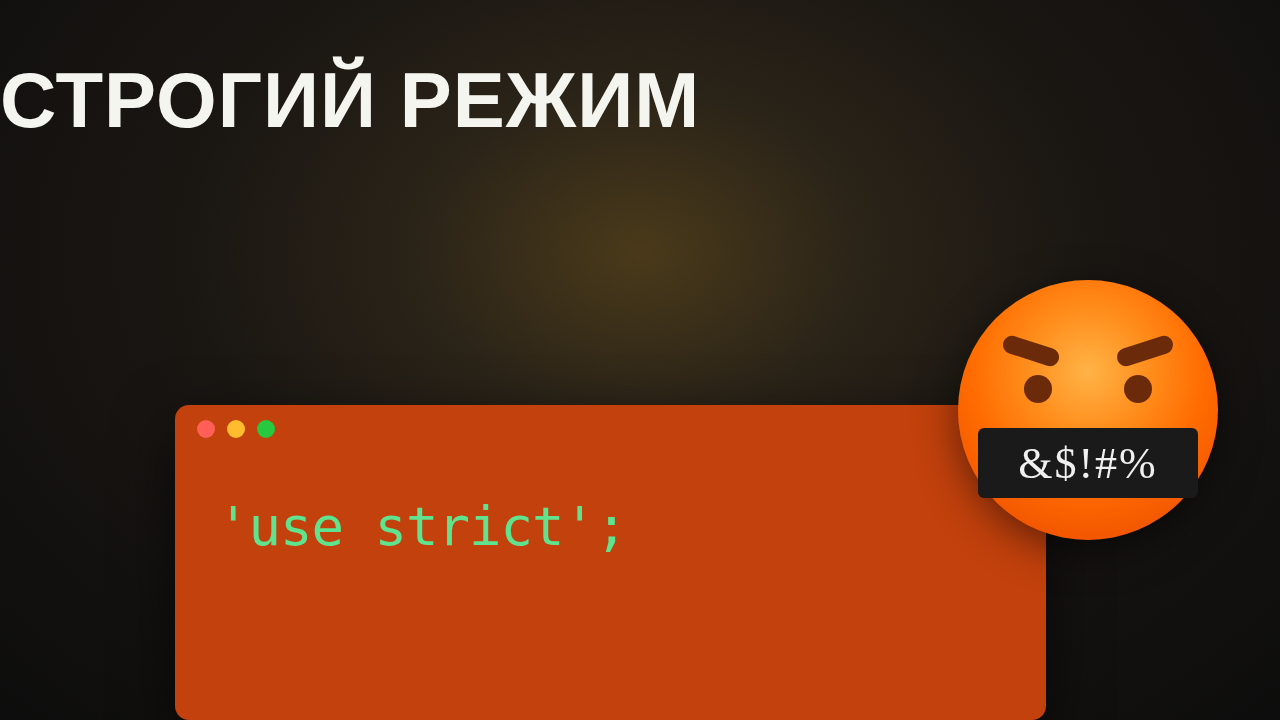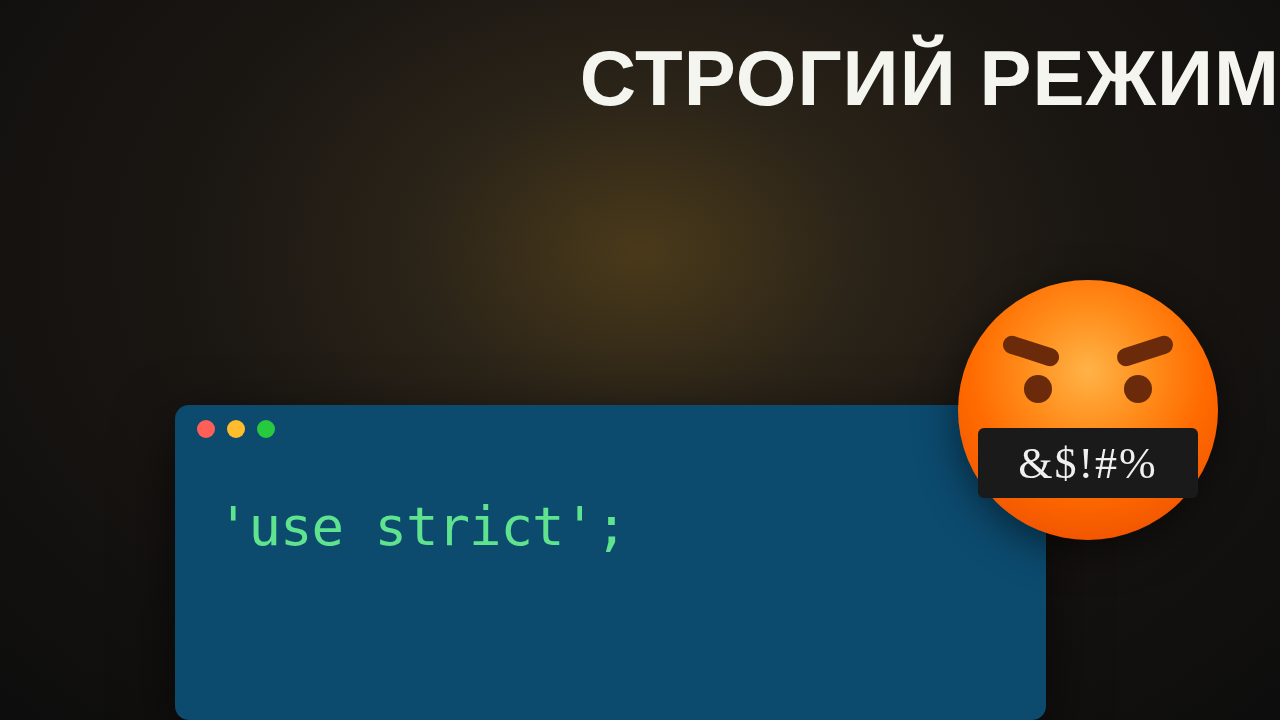--- a/index.html
+++ b/index.html
@@ -11,36 +11,36 @@
     body {
       width: 1280px;
       height: 720px;
       background: radial-gradient(ellipse at center 35%, #4a3a1a 0%, #2a2318 25%, #1a1612 50%, #0d0d0d 100%);
       font-family: -apple-system, BlinkMacSystemFont, "Segoe UI", Arial, sans-serif;
       overflow: hidden;
       position: relative;
     }
     
     .title {
-      text-align: right;
+      text-align: left;
       color: #f5f5f0;
       font-size: 78px;
       font-weight: 800;
       letter-spacing: 1px;
       line-height: 1.1;
-      padding-top: 36px;
+      padding-top: 58px;
     }
     
     .code-window {
       position: absolute;
       left: 175px;
       top: 405px;
       width: 871px;
       height: 315px;
-      background: #0c4a6e;
+      background: #c2410c;
       border-radius: 14px;
       box-shadow: 0 20px 60px rgba(0,0,0,0.6);
     }
     
     .titlebar {
       height: 48px;
       display: flex;
       align-items: center;
       padding-left: 22px;
       gap: 12px;

